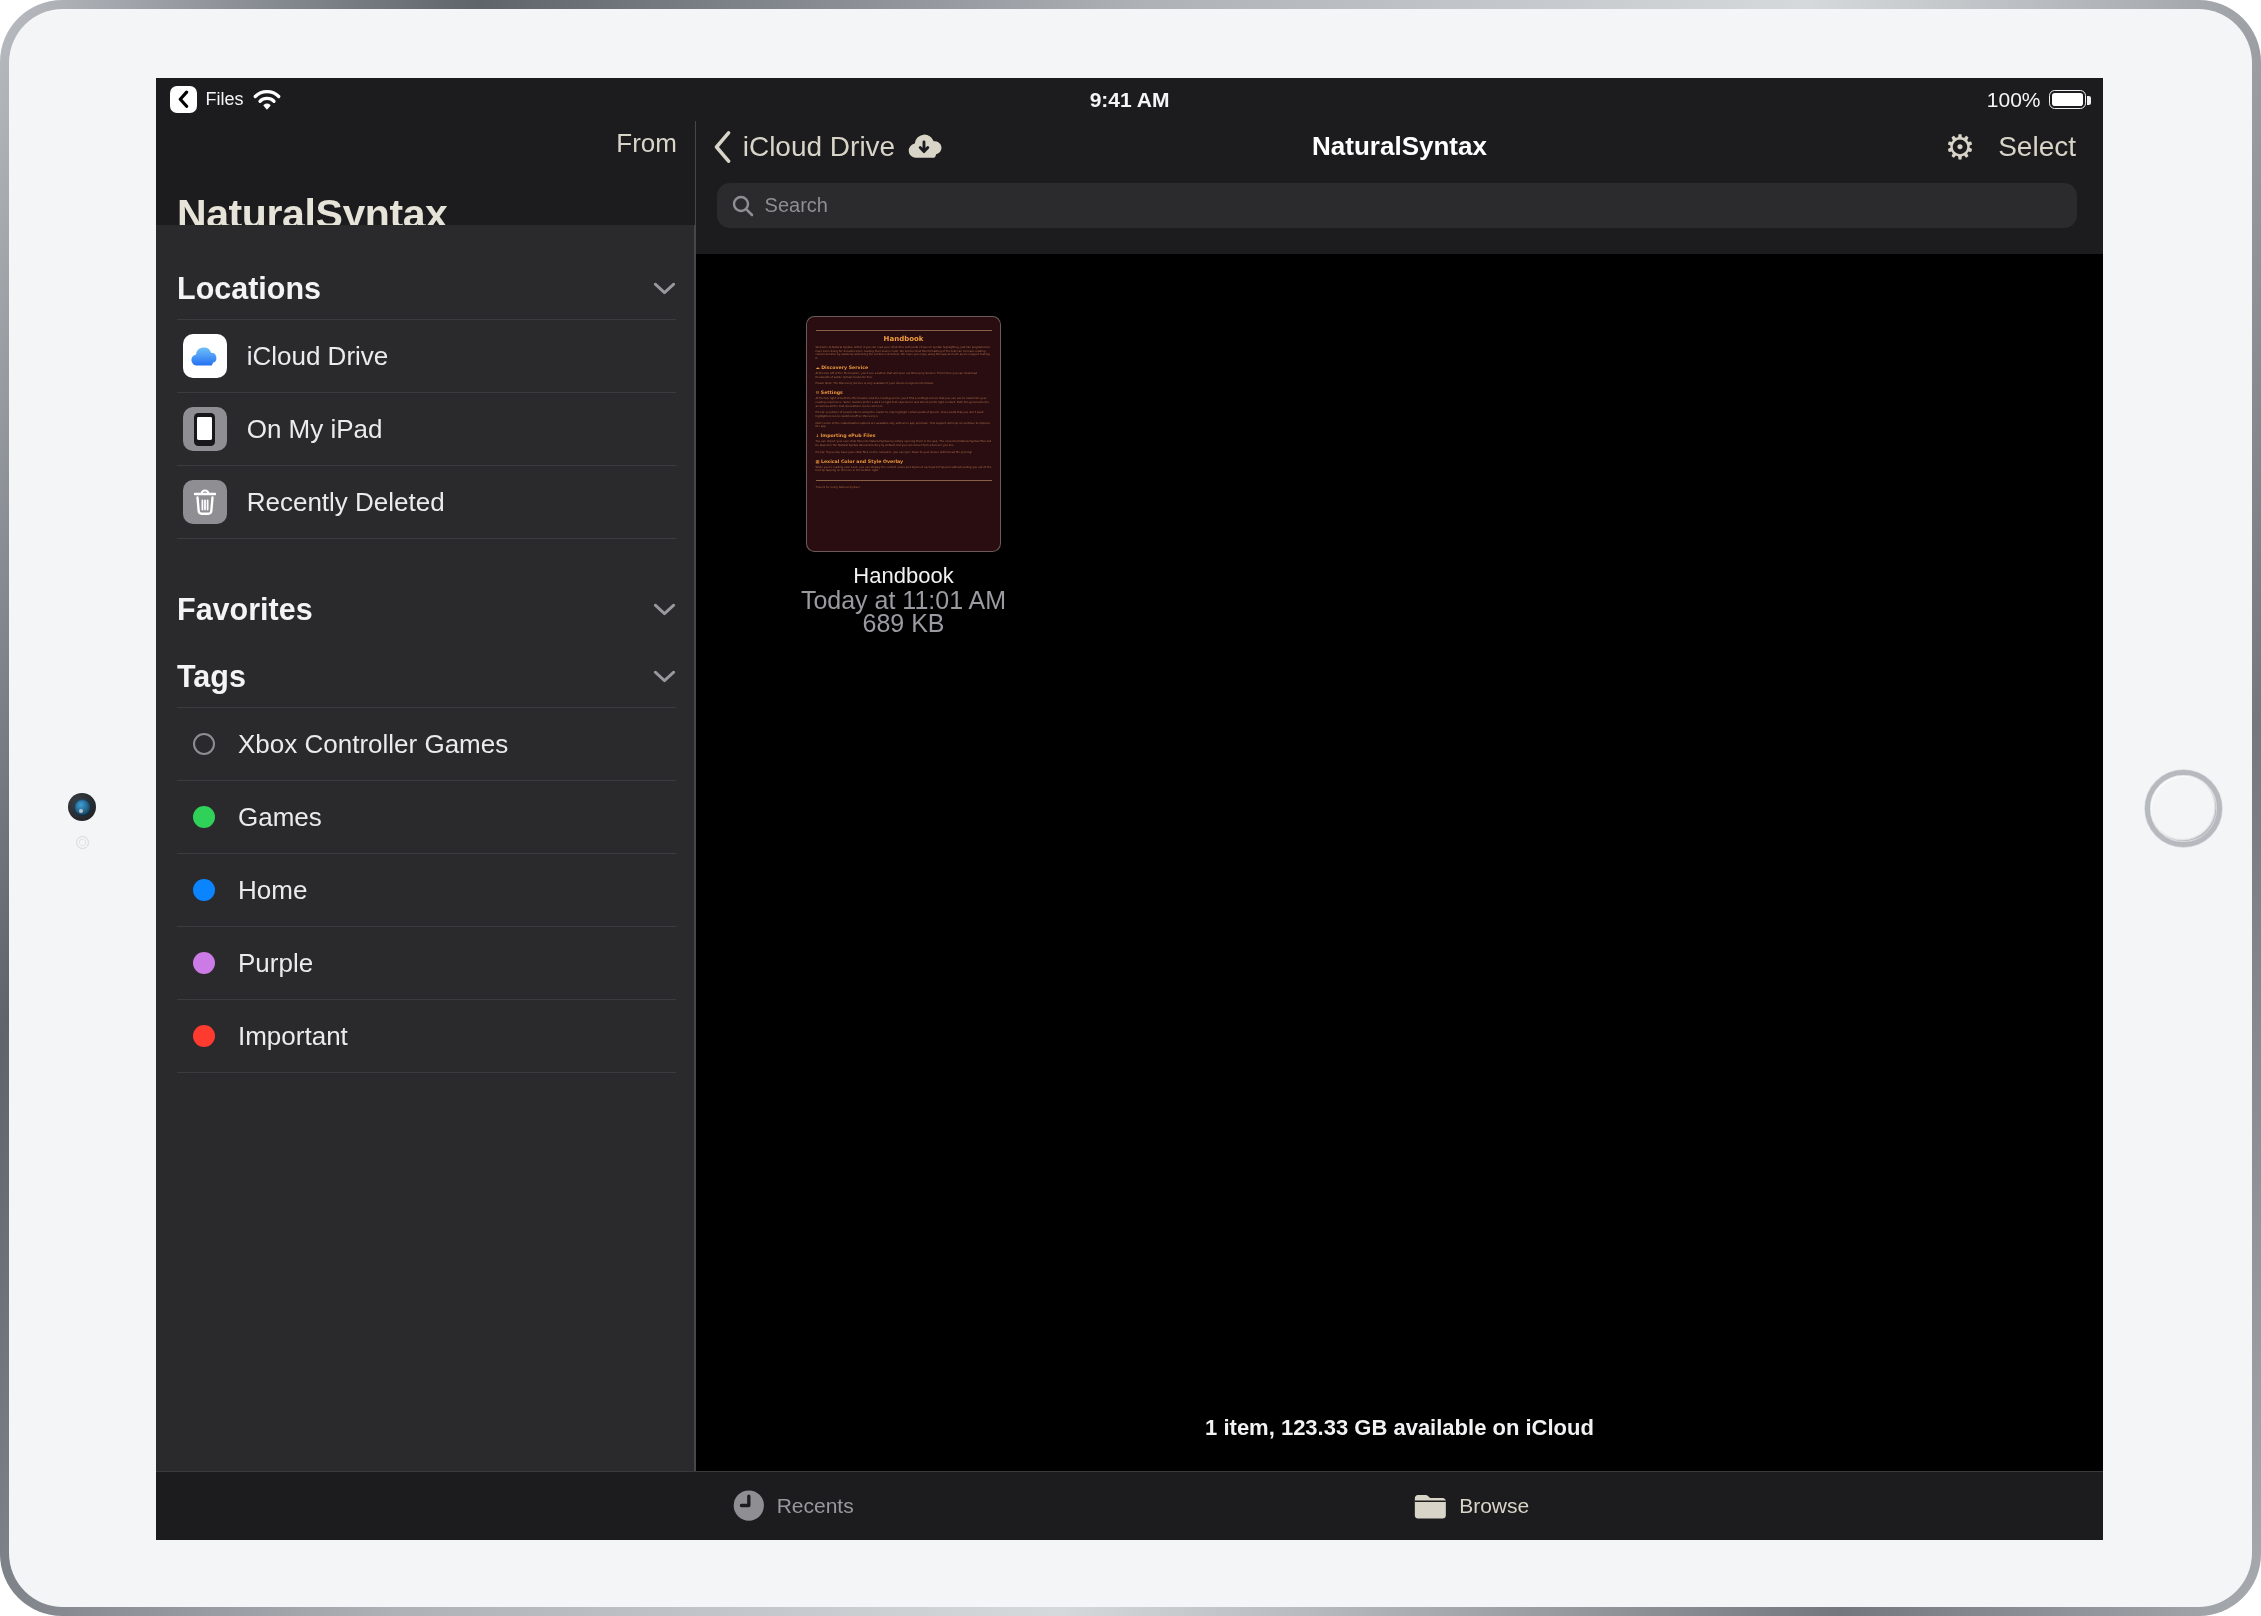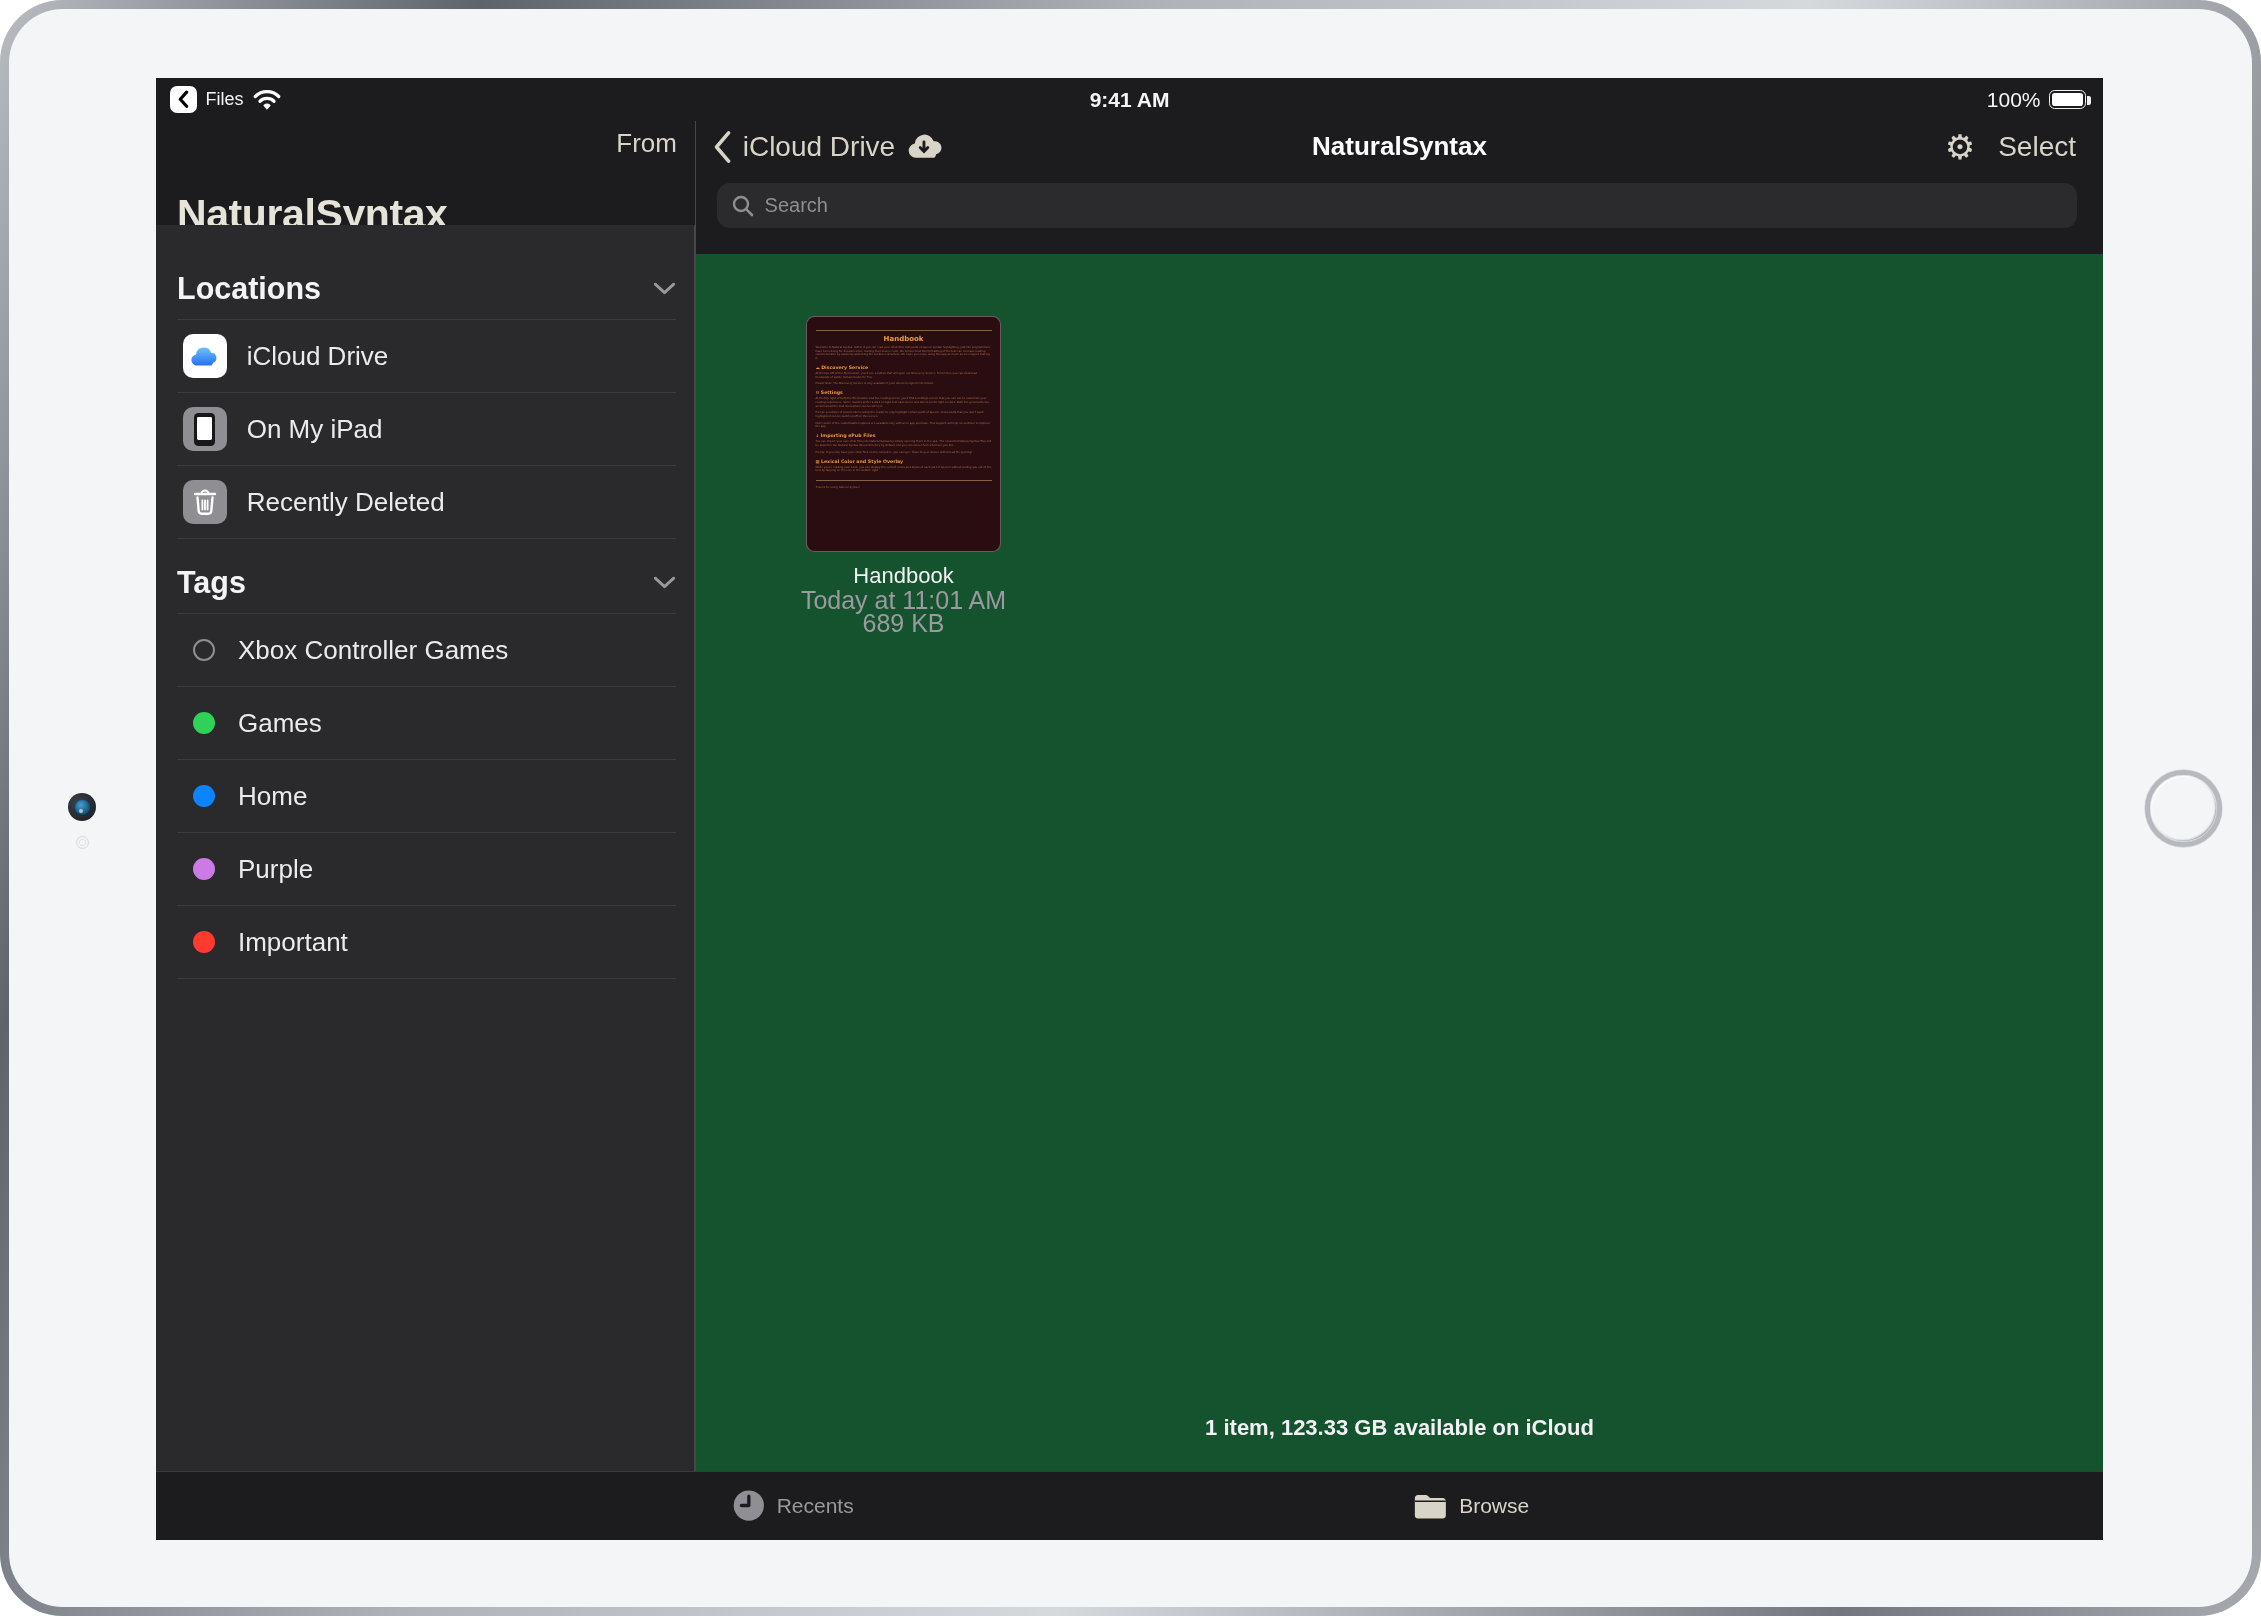--- a/index.html
+++ b/index.html
@@ -69,21 +69,21 @@
   .nav-back-label { font-size:28px; }
   .nav-title { position:absolute; left:0; right:0; top:0; height:51px; display:flex; align-items:center; justify-content:center; font-size:26px; font-weight:700; color:#ffffff; }
   .nav-right { position:absolute; right:27px; top:0; height:51px; display:flex; align-items:center; gap:23px; }
   .gear { font-family:"DejaVu Sans",sans-serif; font-size:34px; color:var(--accent); line-height:1; }
   .nav-select { font-size:28px; color:var(--accent); }
   .search-field { position:absolute; left:20.6px; top:62px; width:1360px; height:45px; background:#2b2b2d; border-radius:12.8px; display:flex; align-items:center; padding:0 14px; gap:10px; }
   .search-field input { flex:1; background:transparent; border:none; outline:none; font-size:20px; color:#e5e5e7; font-family:"Liberation Sans",sans-serif; }
   .search-field input::placeholder { color:#8e8e93; opacity:1; }
 
   
-  .content-body { position:absolute; left:0; top:133px; right:0; bottom:0; background:#14532d; }
+  .content-body { position:absolute; left:0; top:133px; right:0; bottom:0; background:#000000; }
 
   
   .file-tile { position:absolute; left:110px; top:62px; width:195px; }
   .thumb { width:195px; height:236px; background:var(--preview-bg); border:1.4px solid rgba(255,255,255,0.32); border-radius:8.5px; overflow:hidden;
     padding:5.7px 8.5px; font-family:"DejaVu Sans",sans-serif; }
   .pv-hr { border:none; border-top:0.7px solid #8a5f48; margin:7px 0 4.3px; }
   .pv-title { text-align:center; font-size:7px; font-weight:700; color:var(--preview-title); margin:1.4px 0 2.8px; }
   .pv-p { font-size:2.7px; line-height:1.38; color:var(--preview-body); margin-bottom:2.8px; }
   .pv-h { font-size:4.7px; font-weight:700; color:var(--preview-heading); margin:4.3px 0 2.1px; }
   .pv-h .pv-ic { font-size:4.3px; margin-right:1.4px; }
@@ -181,20 +181,26 @@
               <path d="M4 7 h20" stroke="#ffffff" stroke-width="2.4" stroke-linecap="round" fill="none"></path>
               <path d="M10.5 7 a3.5 3.5 0 0 1 7 0" stroke="#ffffff" stroke-width="2.2" fill="none"></path>
               <path d="M6.5 10.5 l1.2 13.5 a3 3 0 0 0 3 2.7 h6.6 a3 3 0 0 0 3-2.7 L21.5 10.5" stroke="#ffffff" stroke-width="2.4" fill="none" stroke-linecap="round"></path>
               <path d="M11.4 13.5 v9 M14 13.5 v9 M16.6 13.5 v9" stroke="#ffffff" stroke-width="1.8" stroke-linecap="round"></path>
             </svg>
           </div>
           <span class="lbl">Recently Deleted</span>
         </div>
       </div>
 
+      <div class="sec-head head-favorites">
+        <span class="lbl">Favorites</span>
+        <svg width="23" height="12.8" viewBox="0 0 32 18">
+          <polyline points="3,3 16,15 29,3" fill="none" stroke="#98989d" stroke-width="4" stroke-linecap="round" stroke-linejoin="round"></polyline>
+        </svg>
+      </div>
 
       <div class="sec-head head-tags">
         <span class="lbl">Tags</span>
         <svg width="23" height="12.8" viewBox="0 0 32 18">
           <polyline points="3,3 16,15 29,3" fill="none" stroke="#98989d" stroke-width="4" stroke-linecap="round" stroke-linejoin="round"></polyline>
         </svg>
       </div>
 
       <div class="side-list tags-list">
         <div class="side-row">

